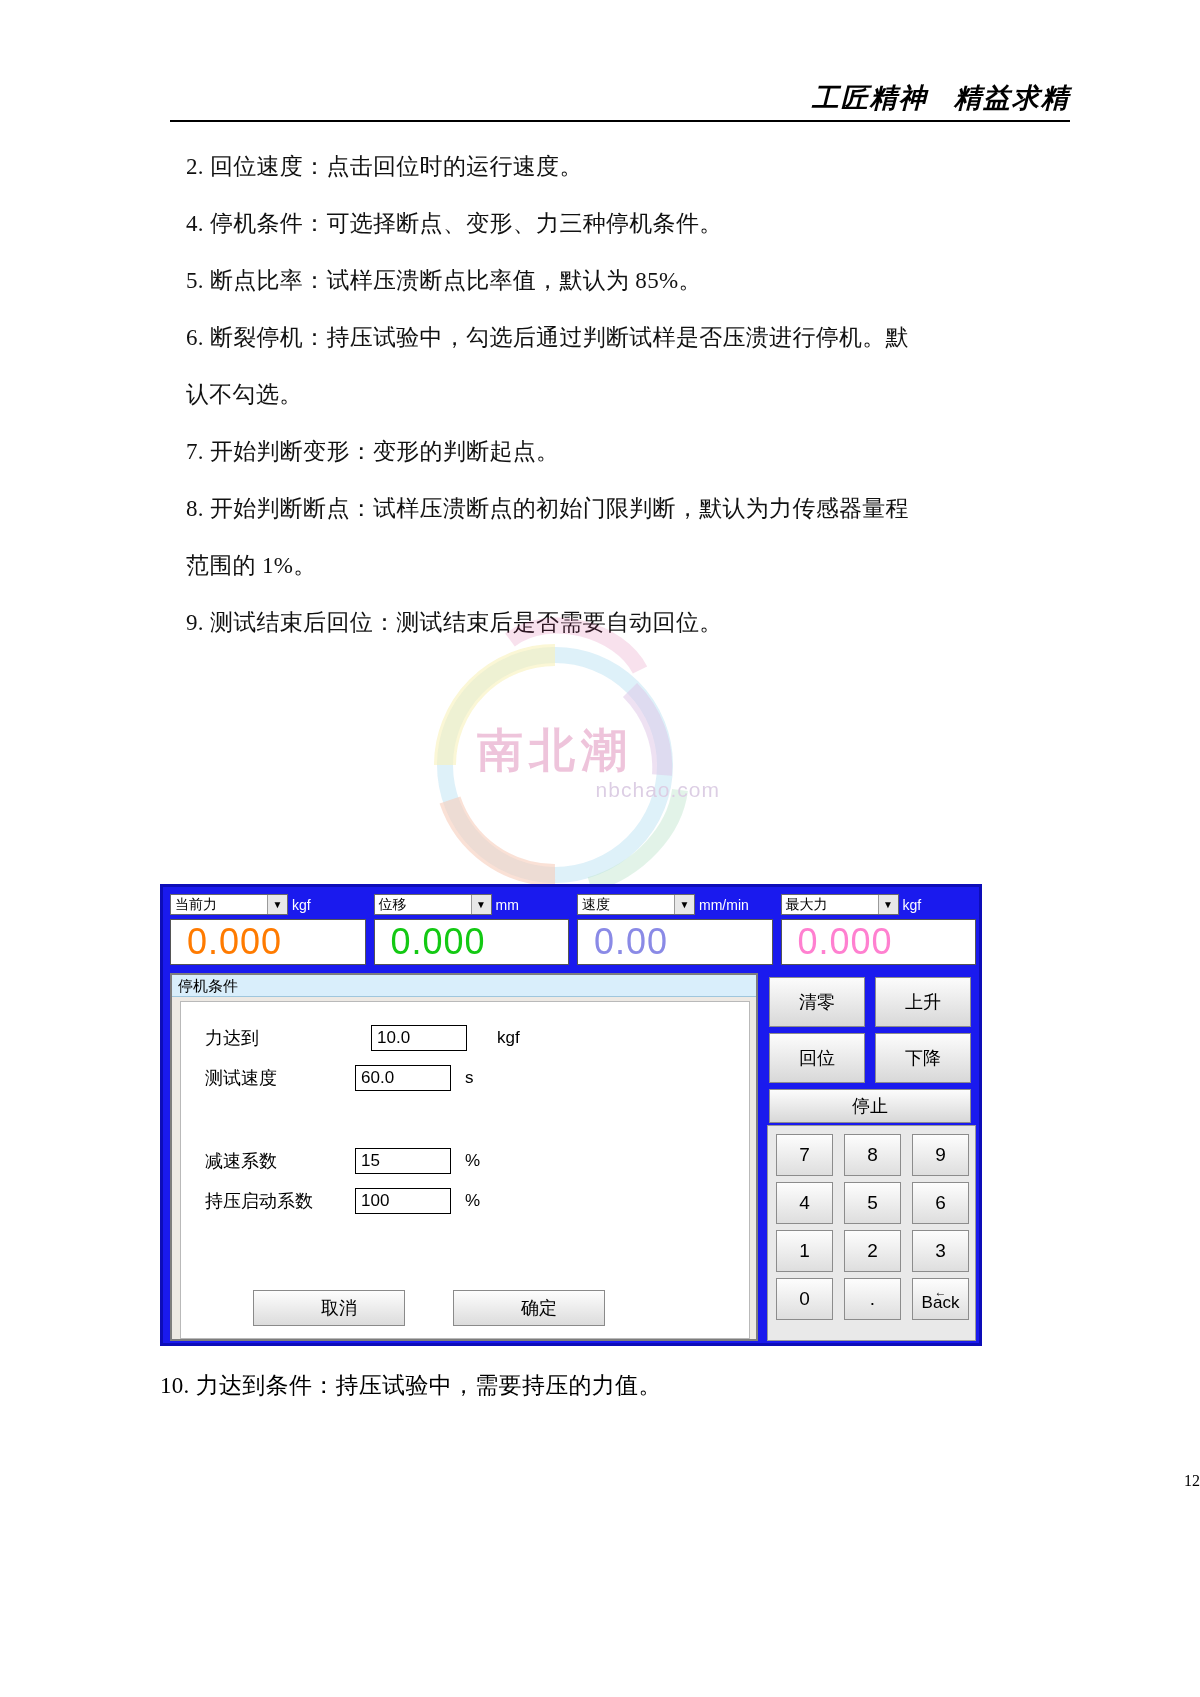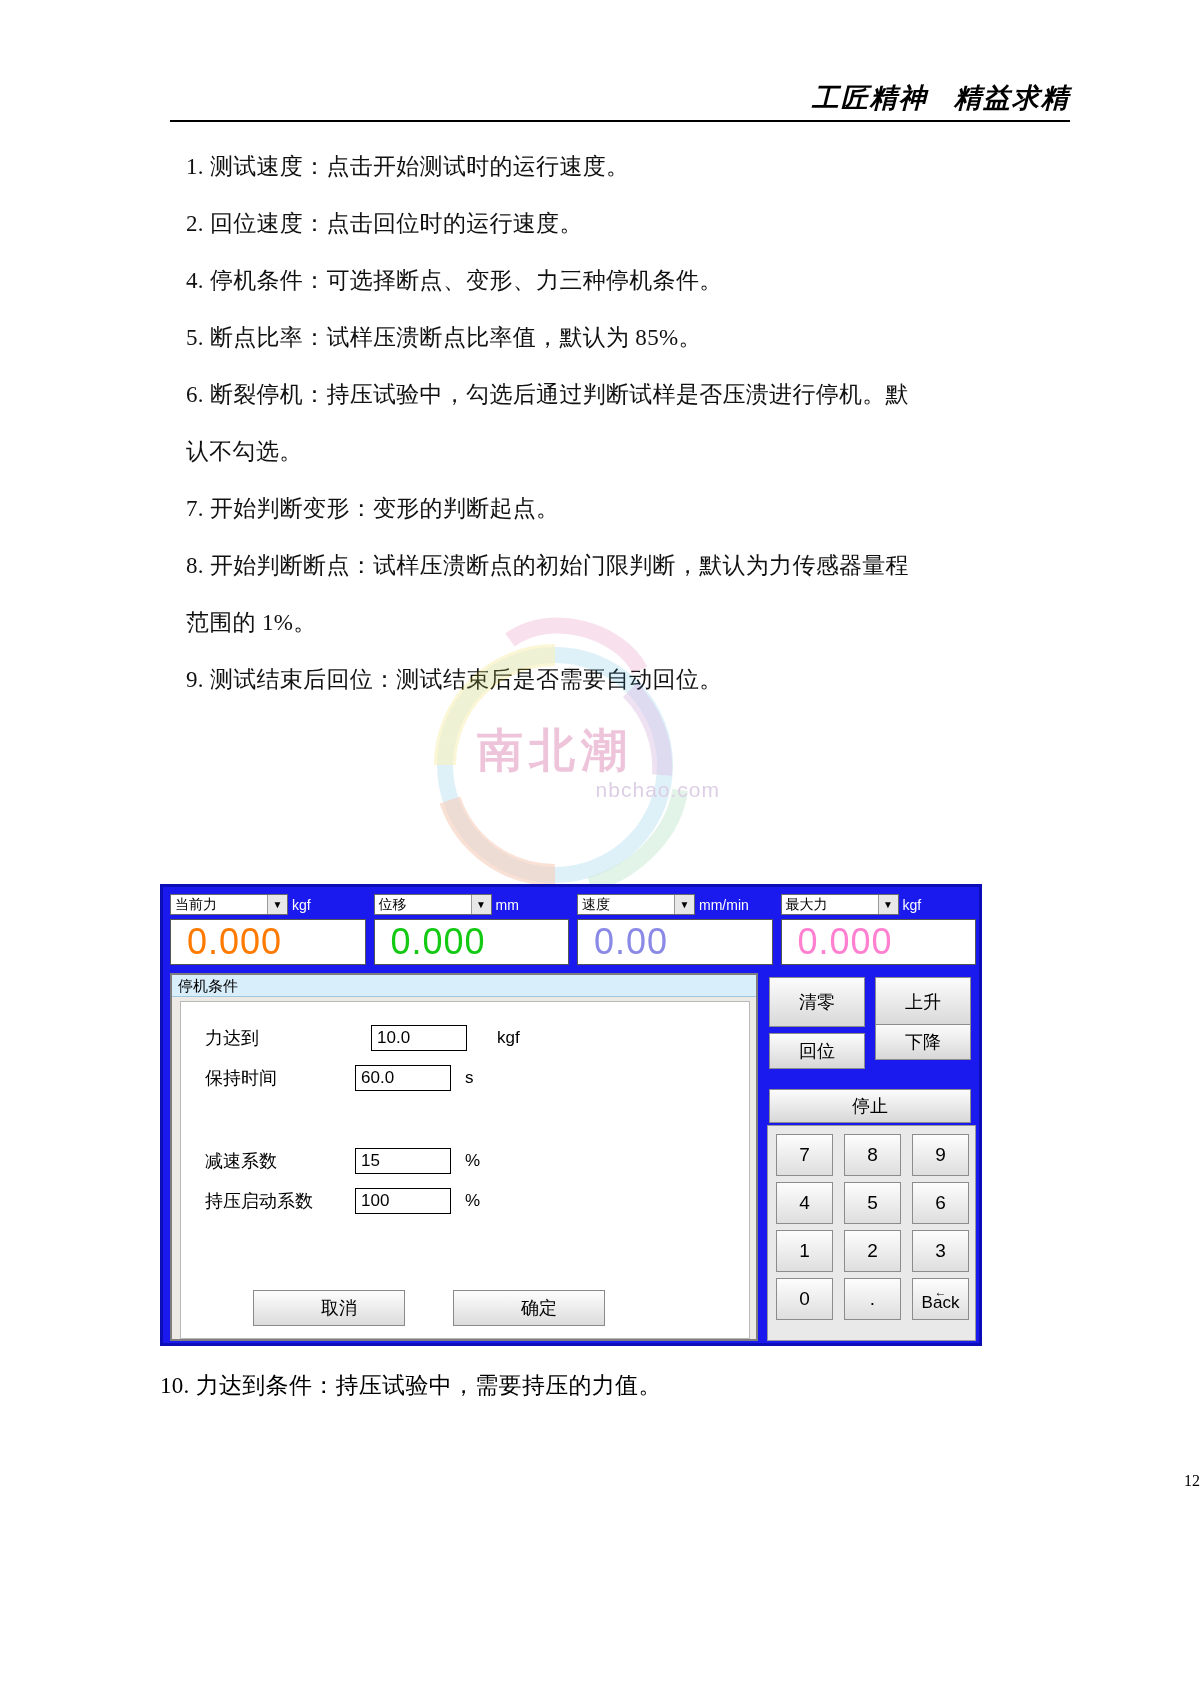--- a/index.html
+++ b/index.html
@@ -319,21 +319,20 @@
 <body>
 
 <div class="page">
 
   <div class="header">
     <div class="header-title">工匠精神   精益求精</div>
   </div>
   <div class="header-rule"></div>
 
   <div class="content">
-    <div class="para">1. 测试速度：点击开始测试时的运行速度。</div>
     <div class="para">2. 回位速度：点击回位时的运行速度。</div>
     <div class="para">4. 停机条件：可选择断点、变形、力三种停机条件。</div>
     <div class="para">5. 断点比率：试样压溃断点比率值，默认为 85%。</div>
     <div class="para">6. 断裂停机：持压试验中，勾选后通过判断试样是否压溃进行停机。默</div>
     <div class="para">认不勾选。</div>
     <div class="para">7. 开始判断变形：变形的判断起点。</div>
     <div class="para">8. 开始判断断点：试样压溃断点的初始门限判断，默认为力传感器量程</div>
     <div class="para">范围的 1%。</div>
     <div class="para">9.   测试结束后回位：测试结束后是否需要自动回位。</div>
   </div>
@@ -405,21 +404,21 @@
       <div class="dlg-title">停机条件</div>
       <div class="dlg-body">
 
         <div class="field-row" style="left:24px; top:22px;gap:16px;">
           <div class="field-label">力达到</div>
           <div class="field-input">10.0</div>
           <div class="field-unit">kgf</div>
         </div>
 
         <div class="field-row" style="left:24px; top:62px;">
-          <div class="field-label">保持时间</div>
+          <div class="field-label">测试速度</div>
           <div class="field-input">60.0</div>
           <div class="field-unit">s</div>
         </div>
 
         <div class="field-row" style="left:24px; top:145px;">
           <div class="field-label">减速系数</div>
           <div class="field-input">15</div>
           <div class="field-unit">%</div>
         </div>
 
@@ -430,22 +429,22 @@
         </div>
 
         <div class="dlg-btn" style="left:72px; top:288px;">取消</div>
         <div class="dlg-btn" style="left:272px; top:288px;">确定</div>
       </div>
     </div>
 
     <div class="side">
       <div class="side-btn" style="left:2px; top:4px; width:96px; height:50px;">清零</div>
       <div class="side-btn" style="left:108px; top:4px; width:96px; height:50px;">上升</div>
-      <div class="side-btn" style="left:2px; top:60px; width:96px; height:36px;">回位</div>
-      <div class="side-btn" style="left:108px; top:51px; width:96px; height:36px;">下降</div>
+      <div class="side-btn" style="left:2px; top:60px; width:96px; height:50px;">回位</div>
+      <div class="side-btn" style="left:108px; top:60px; width:96px; height:50px;">下降</div>
       <div class="side-btn" style="left:2px; top:116px; width:202px; height:34px;">停止</div>
 
       <div class="keypad">
         <div class="key" style="left:8px;  top:8px;">7</div>
         <div class="key" style="left:76px; top:8px;">8</div>
         <div class="key" style="left:144px;top:8px;">9</div>
 
         <div class="key" style="left:8px;  top:56px;">4</div>
         <div class="key" style="left:76px; top:56px;">5</div>
         <div class="key" style="left:144px;top:56px;">6</div>

